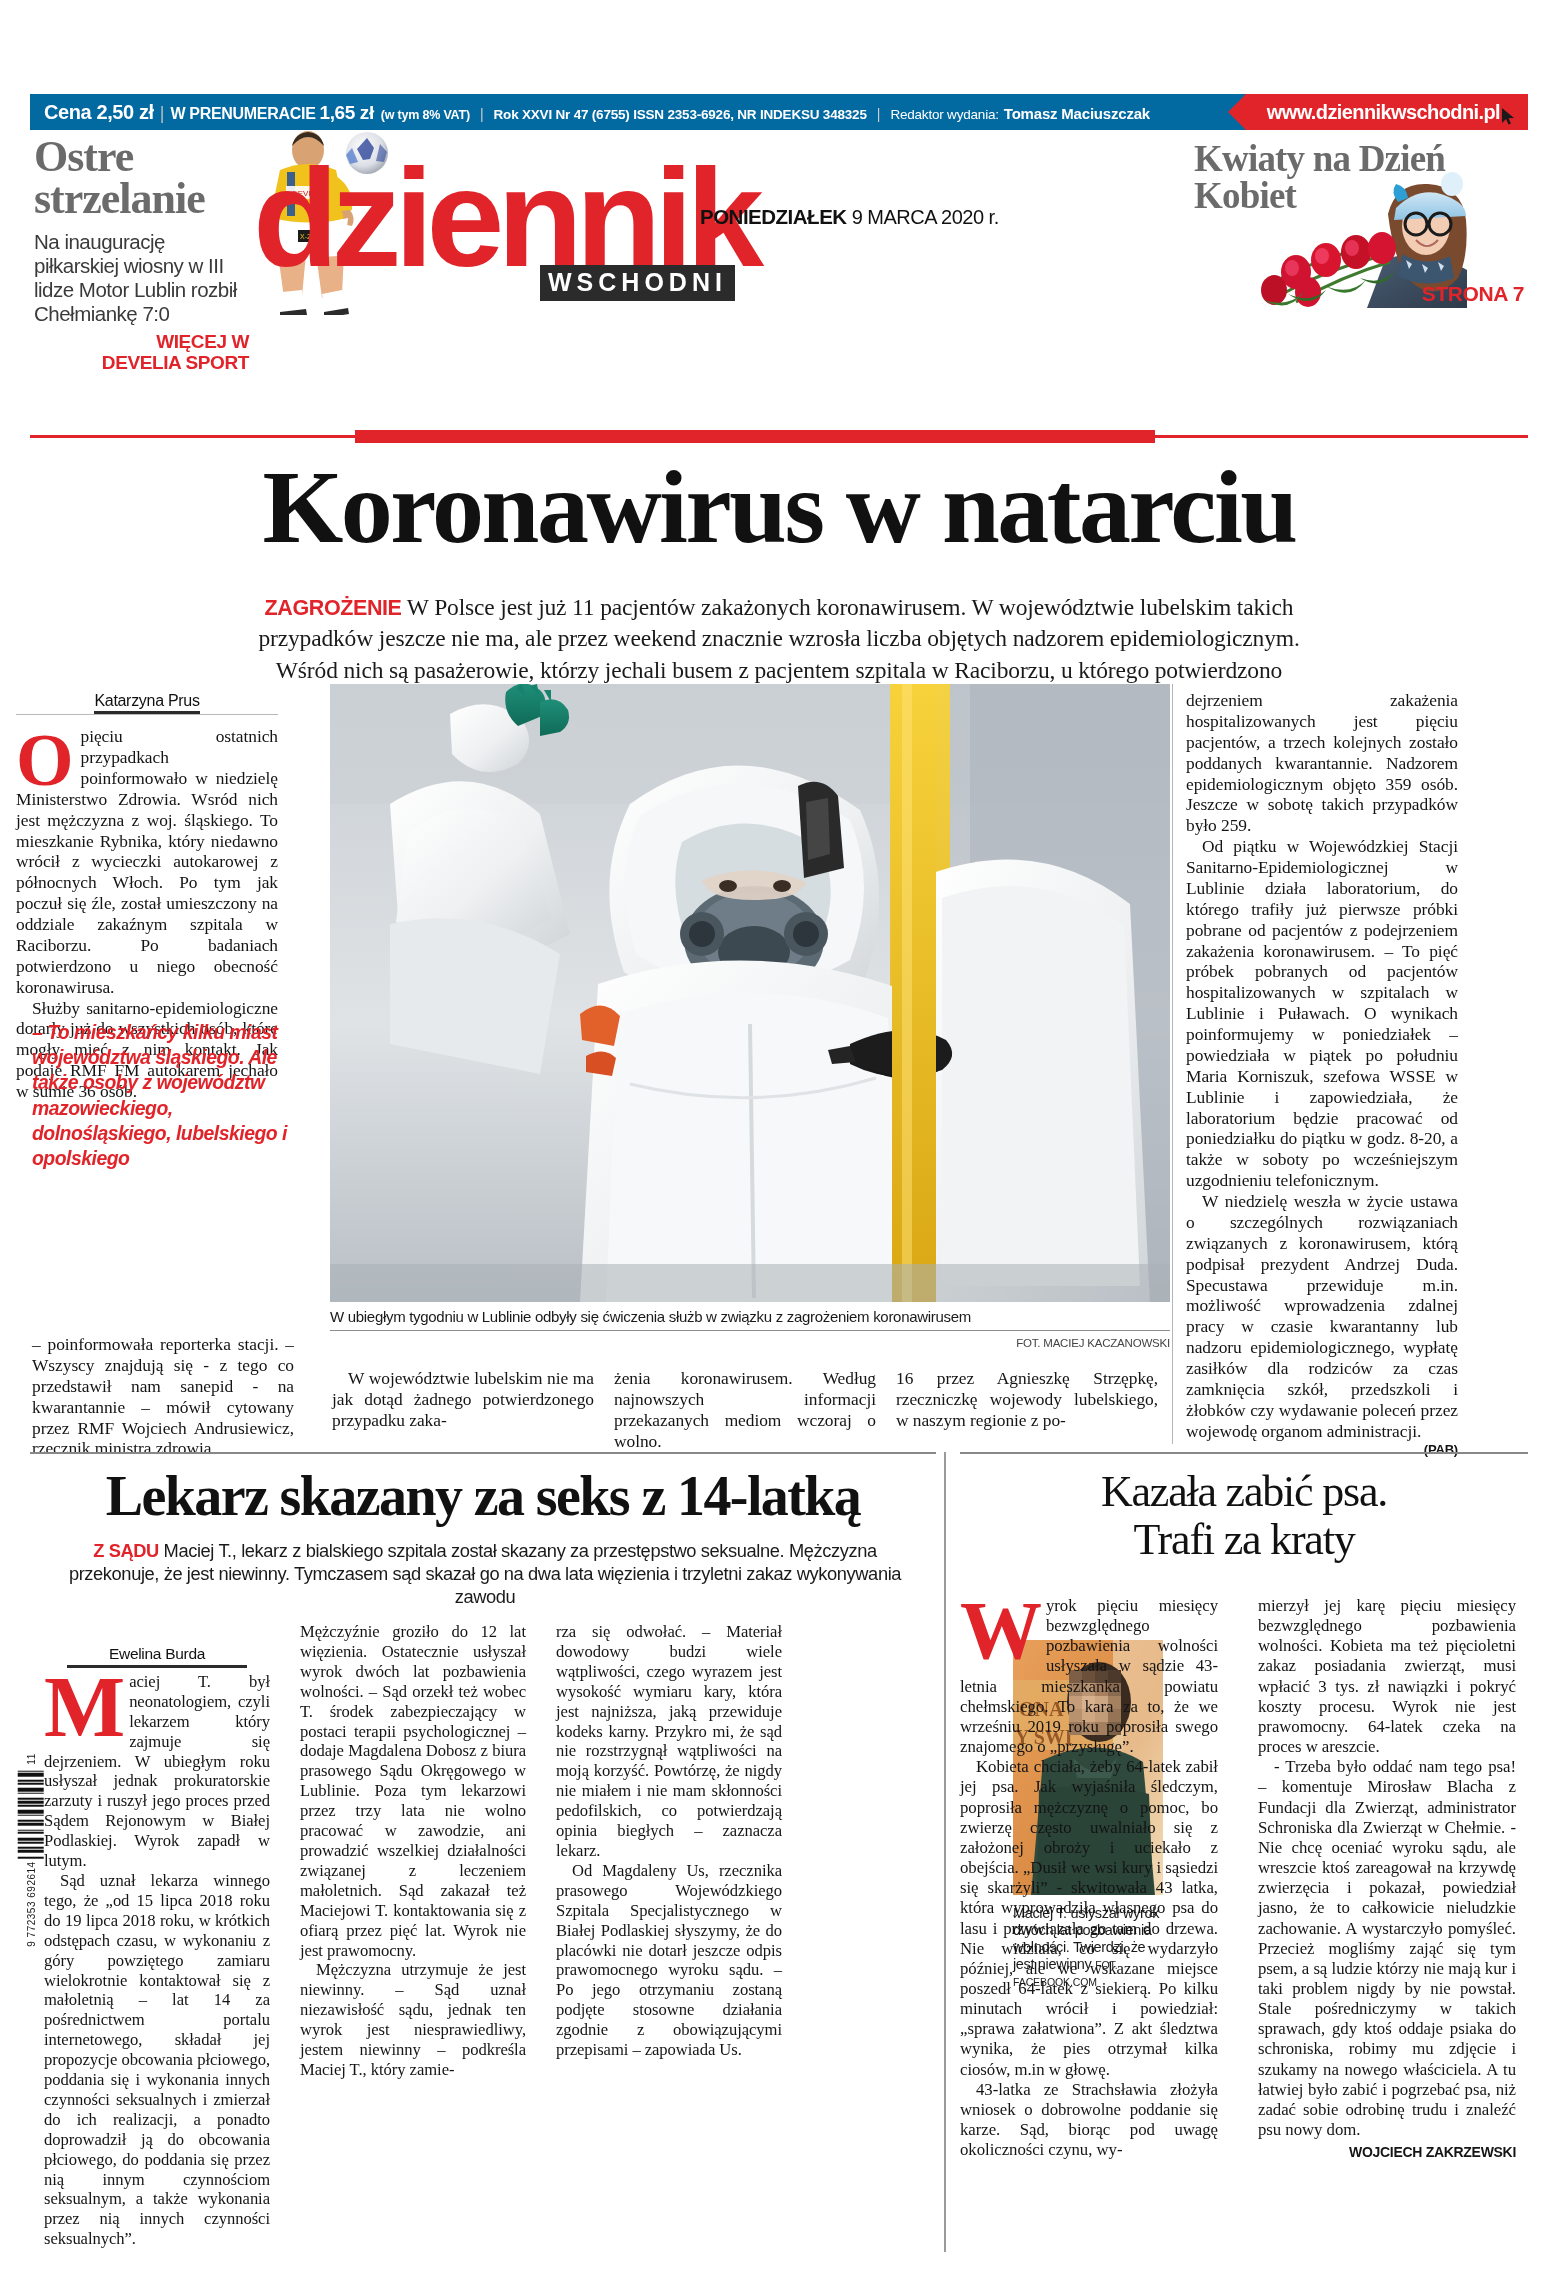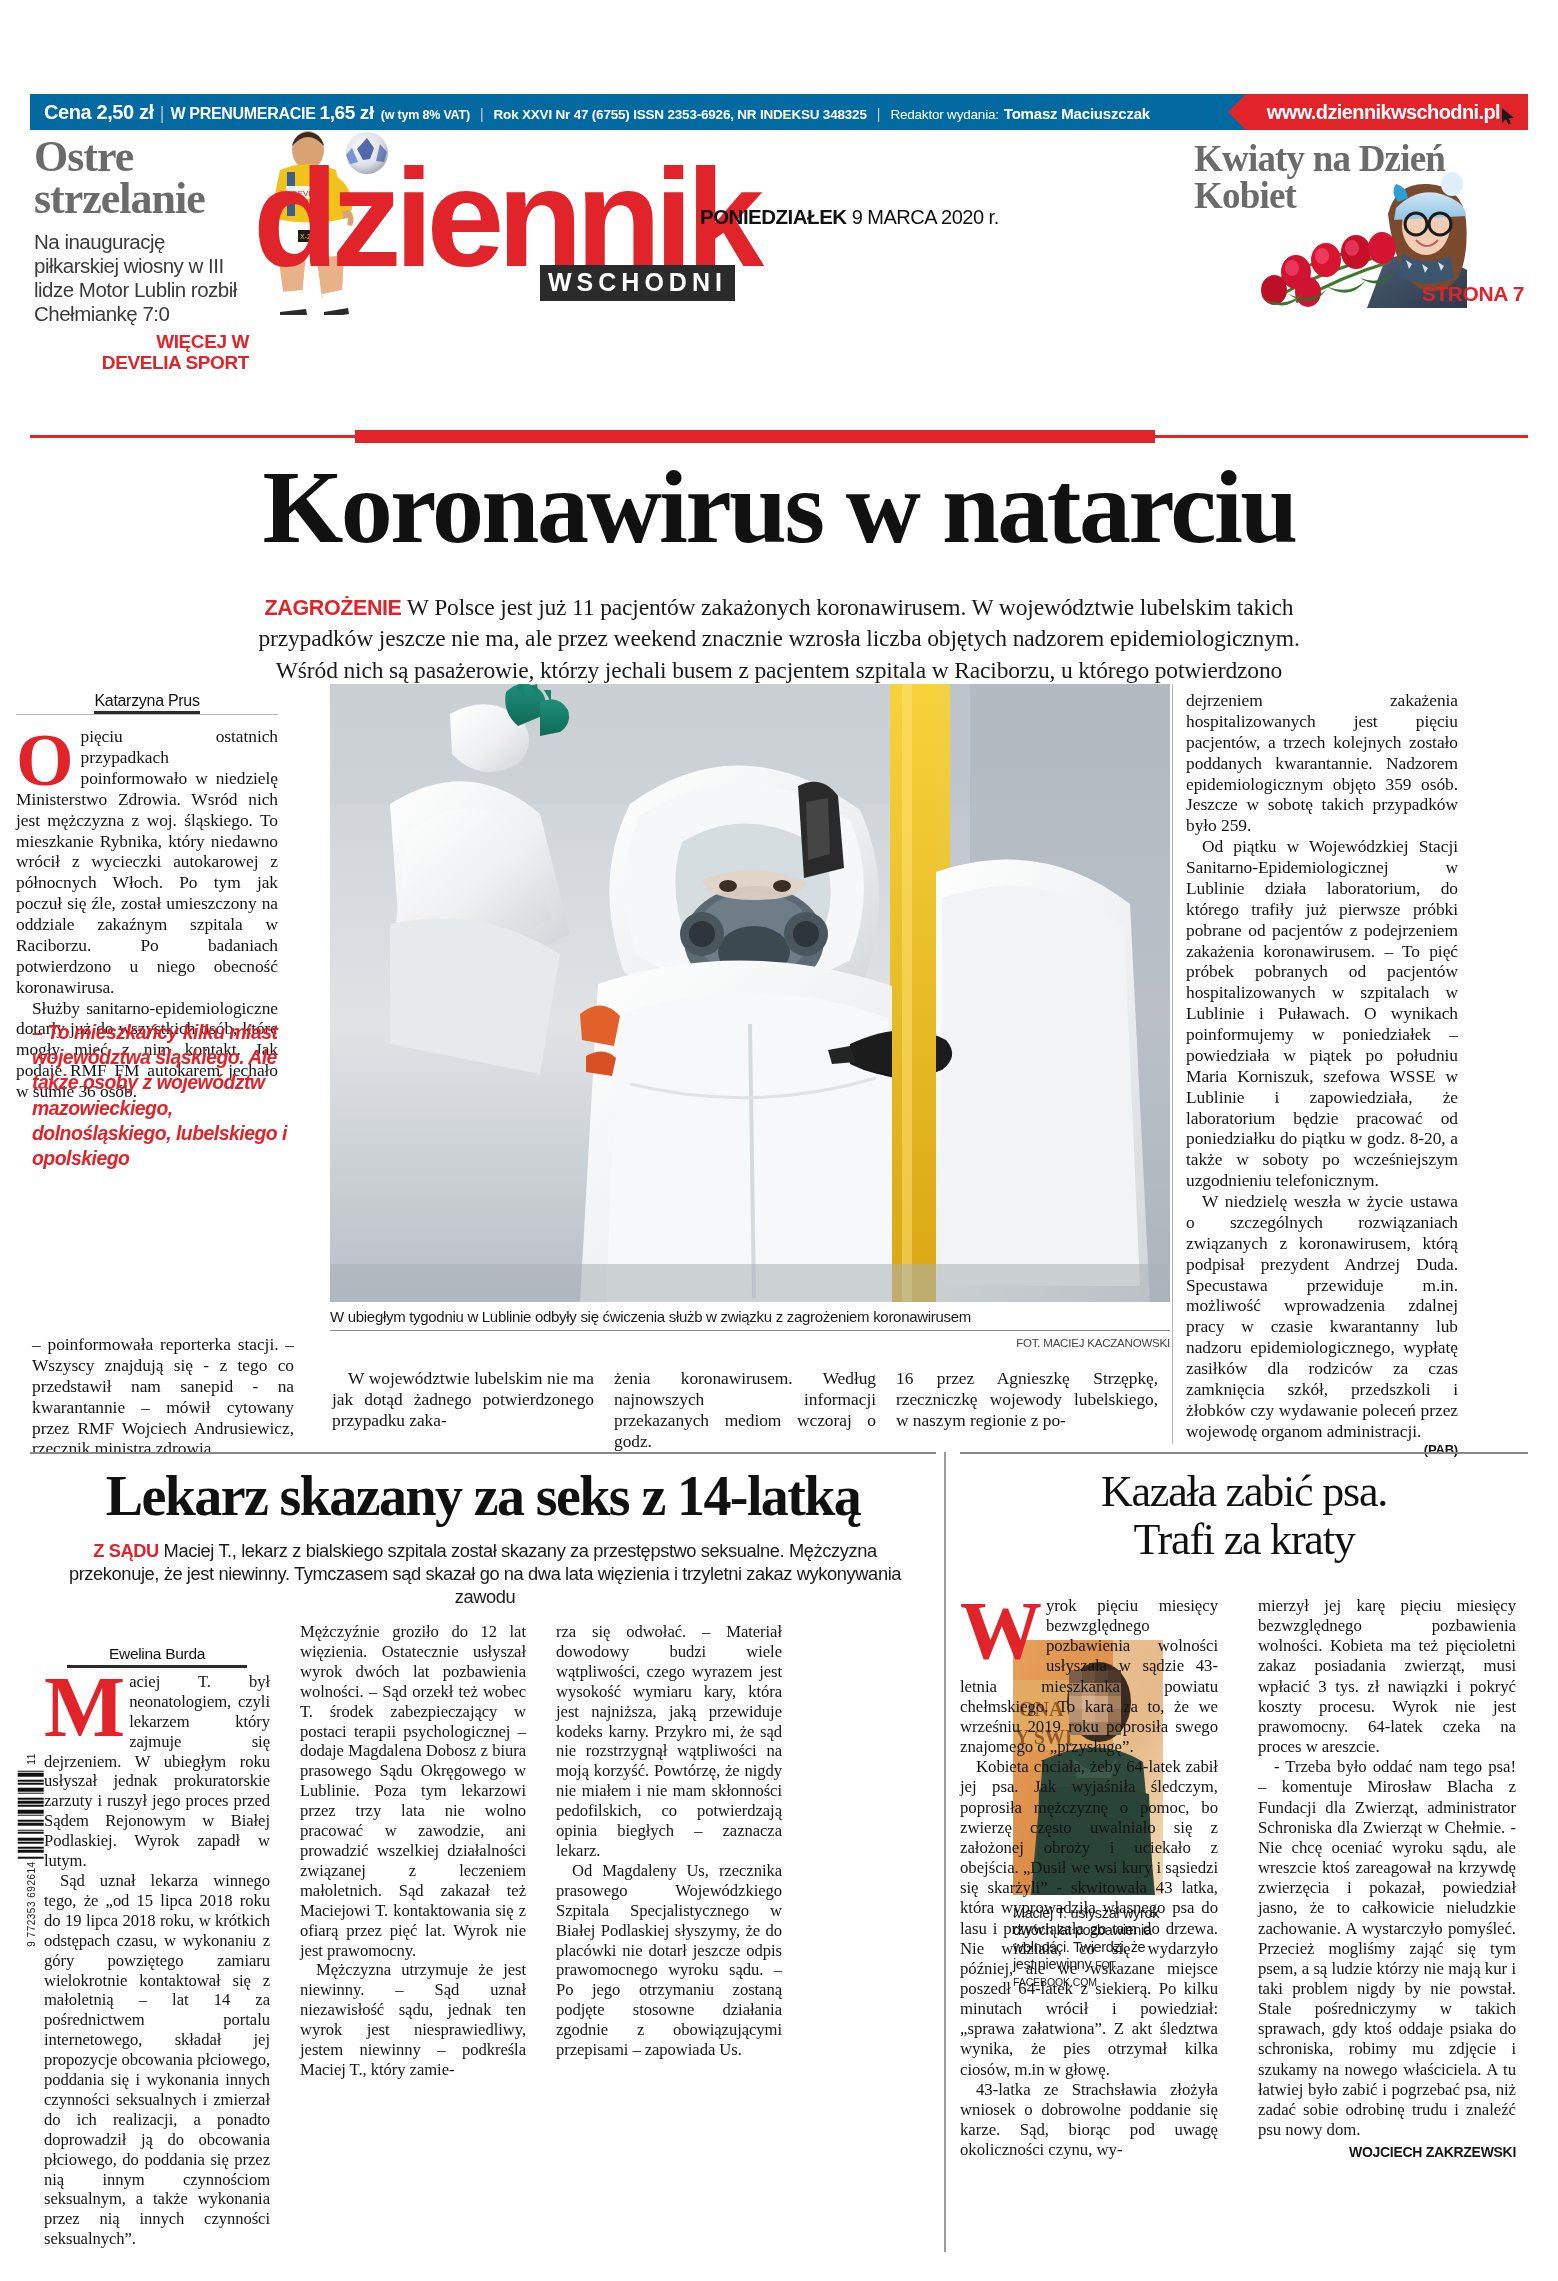--- a/index.html
+++ b/index.html
@@ -494,21 +494,21 @@
     </svg>
   </div>
 
   <div class="photo-cap">W ubiegłym tygodniu w Lublinie odbyły się ćwiczenia służb w związku z zagrożeniem koronawirusem</div>
   <div class="photo-credit">FOT. MACIEJ KACZANOWSKI</div>
 
   <div class="c2 col">
     <p class="noind" style="text-indent:16px">W województwie lubelskim nie ma jak dotąd żadnego potwierdzonego przypadku zaka-</p>
   </div>
   <div class="c3 col">
-    <p class="noind">żenia koronawirusem. Według najnowszych informacji przekazanych mediom wczoraj o godz.</p>
+    <p class="noind">żenia koronawirusem. Według najnowszych informacji przekazanych mediom wczoraj o wolno.</p>
   </div>
   <div class="c4 col">
     <p class="noind">16 przez Agnieszkę Strzępkę, rzeczniczkę wojewody lubelskiego, w naszym regionie z po-</p>
   </div>
 
   <div class="divider-v2"></div>
 
   <div class="c5 col">
     <p class="noind">dejrzeniem zakażenia hospitalizowanych jest pięciu pacjentów, a trzech kolejnych zostało poddanych kwarantannie. Nadzorem epidemiologicznym objęto 359 osób. Jeszcze w sobotę takich przypadków było 259.</p>
     <p>Od piątku w Wojewódzkiej Stacji Sanitarno-Epidemiologicznej w Lublinie działa laboratorium, do którego trafiły już pierwsze próbki pobrane od pacjentów z podejrzeniem zakażenia koronawirusem. – To pięć próbek pobranych od pacjentów hospitalizowanych w szpitalach w Lublinie i Puławach. O wynikach poinformujemy w poniedziałek – powiedziała w piątek po południu Maria Korniszuk, szefowa WSSE w Lublinie i zapowiedziała, że laboratorium będzie pracować od poniedziałku do piątku w godz. 8-20, a także w soboty po wcześniejszym uzgodnieniu telefonicznym.</p>

